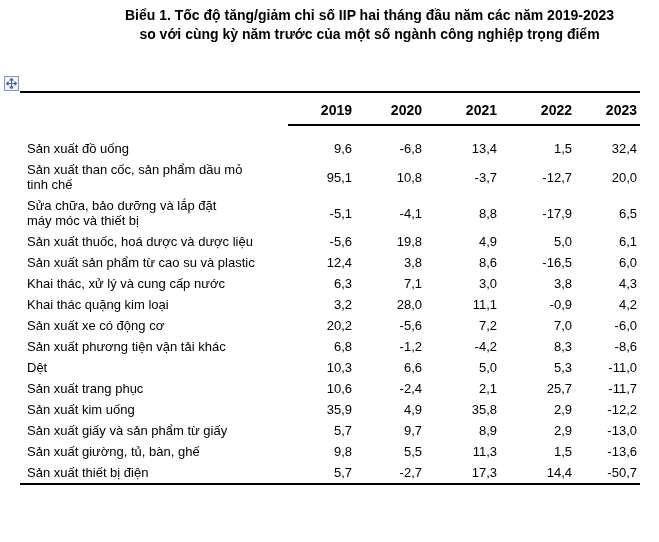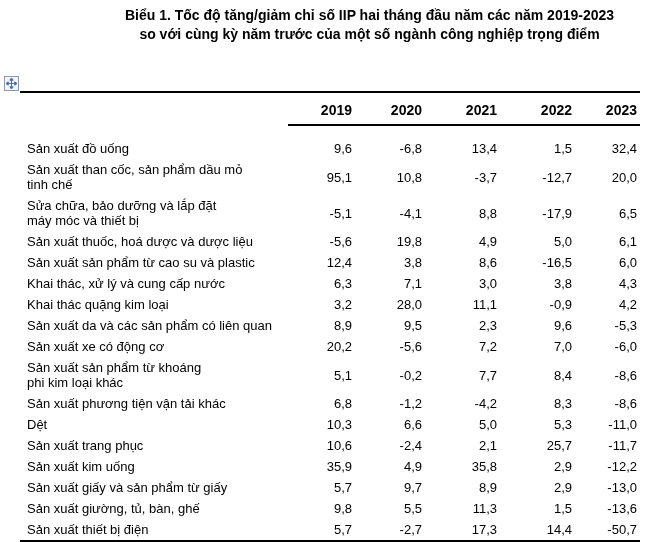--- a/index.html
+++ b/index.html
@@ -202,45 +202,28 @@
           </tr>
           <tr>
             <td class="label">Khai thác quặng kim loại</td>
             <td class="num">3,2</td>
             <td class="num">28,0</td>
             <td class="num">11,1</td>
             <td class="num">-0,9</td>
             <td class="num">4,2</td>
           </tr>
           <tr>
-            <td class="label">Sản xuất da và các sản phẩm có liên quan</td>
-            <td class="num">8,9</td>
-            <td class="num">9,5</td>
-            <td class="num">2,3</td>
-            <td class="num">9,6</td>
-            <td class="num">-5,3</td>
-          </tr>
-          <tr>
             <td class="label">Sản xuất xe có động cơ</td>
             <td class="num">20,2</td>
             <td class="num">-5,6</td>
             <td class="num">7,2</td>
             <td class="num">7,0</td>
             <td class="num">-6,0</td>
           </tr>
           <tr>
-            <td class="label">Sản xuất sản phẩm từ khoáng
-phi kim loại khác</td>
-            <td class="num">5,1</td>
-            <td class="num">-0,2</td>
-            <td class="num">7,7</td>
-            <td class="num">8,4</td>
-            <td class="num">-8,6</td>
-          </tr>
-          <tr>
             <td class="label">Sản xuất phương tiện vận tải khác</td>
             <td class="num">6,8</td>
             <td class="num">-1,2</td>
             <td class="num">-4,2</td>
             <td class="num">8,3</td>
             <td class="num">-8,6</td>
           </tr>
           <tr>
             <td class="label">Dệt</td>
             <td class="num">10,3</td>

